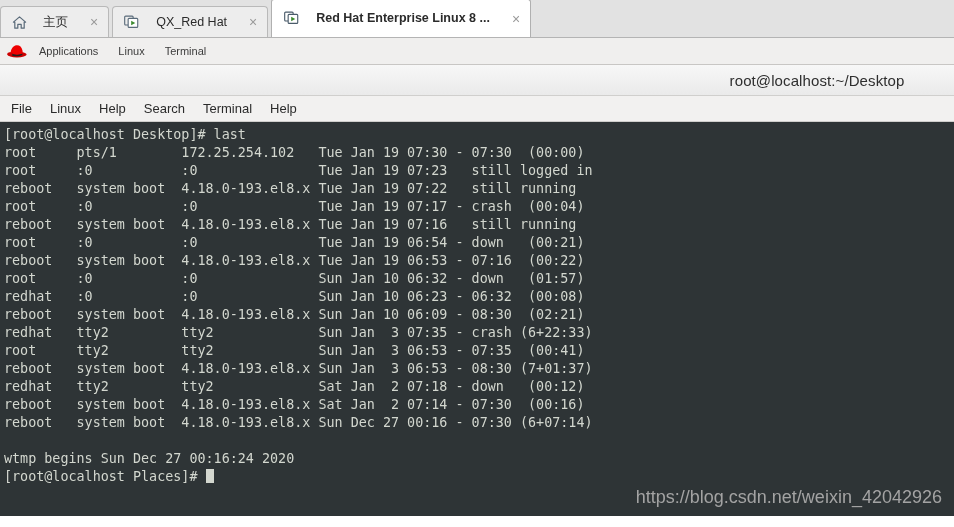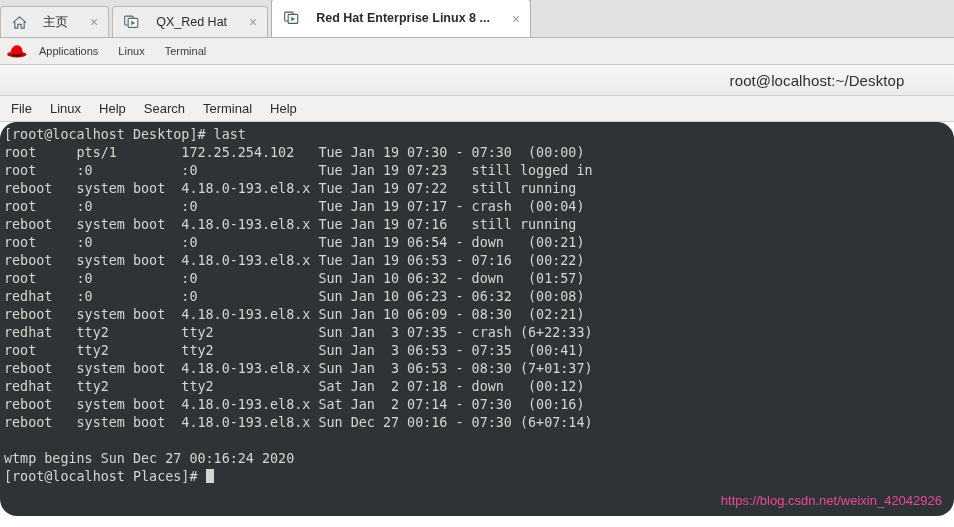--- a/index.html
+++ b/index.html
@@ -143,21 +143,20 @@
   }
 
   
   .terminal {
     position: relative;
     background: #2e3436;
     height: 394px;
     padding: 4px 0 0 2px;
     box-sizing: border-box;
     overflow: hidden;
-    border-radius: 17px;
   }
   .term-lines {
     font-family: "DejaVu Sans Mono", "Liberation Mono", monospace;
     font-size: 13.4px;
     line-height: 18px;
     color: #d3d7cf;
     white-space: pre;
     padding-left: 2px;
     letter-spacing: 0px;
   }
@@ -167,22 +166,22 @@
     width: 8px;
     height: 14px;
     background: #d3d7cf;
     vertical-align: -2px;
   }
   .watermark {
     position: absolute;
     right: 12px;
     bottom: 8px;
     font-family: "Liberation Sans", sans-serif;
-    font-size: 13px;
-    color: #ec4899;
+    font-size: 18px;
+    color: #a3a3a3;
     white-space: nowrap;
   }
 </style>
 </head>
 <body>
 
 <div id="app">
 
   <div class="tabstrip">
 

